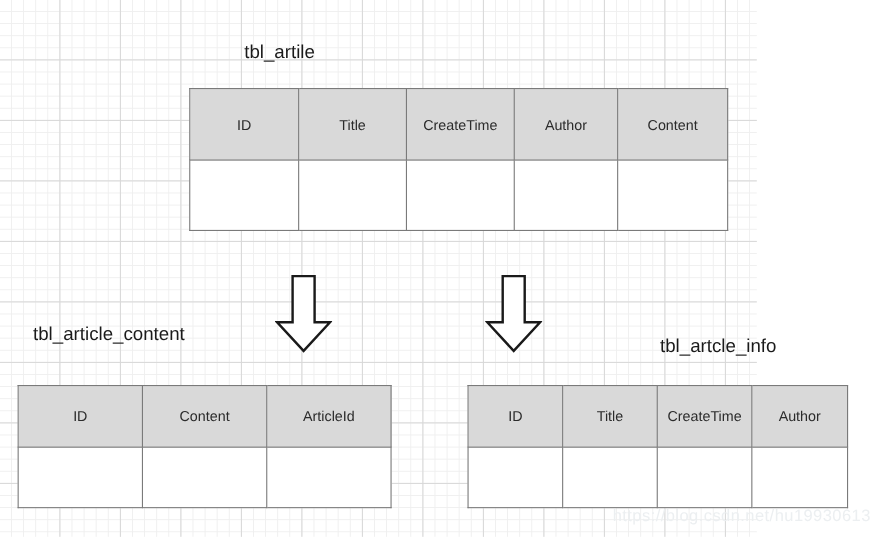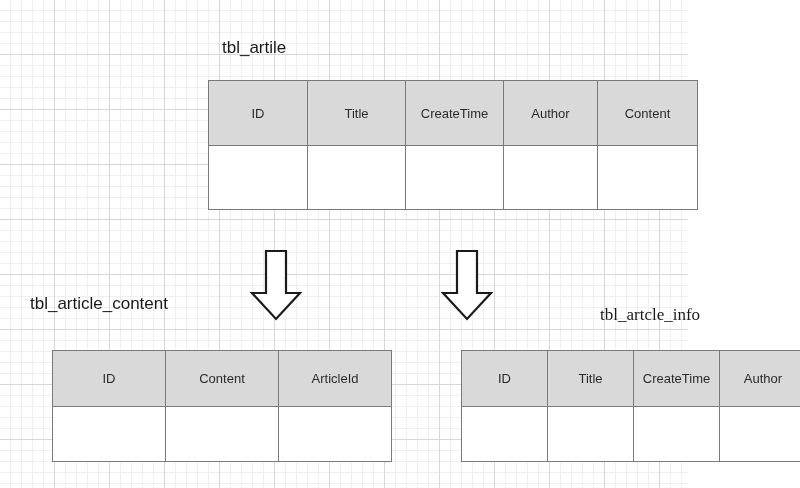--- a/index.html
+++ b/index.html
@@ -43,21 +43,20 @@
     line-height: 20px;
     white-space: nowrap;
   }
   .tbl {
     position: absolute;
     border-collapse: collapse;
     table-layout: fixed;
     background: #ffffff;
     box-sizing: border-box;
     border: 1px solid #7a7a7a;
-    margin-left: 36px;
   }
   .tbl td {
     border: 1px solid #7a7a7a;
     box-sizing: border-box;
     padding: 0;
     text-align: center;
     vertical-align: middle;
     font-size: 13px;
     color: #2b2b2b;
     font-family: "Liberation Sans", sans-serif;
@@ -141,34 +140,35 @@
       <tr class="body">
         <td style="height:55px;"></td>
         <td></td>
         <td></td>
       </tr>
     </tbody>
       </table>
   </div>
 
   <div class="tbl-block">
-    <div class="tbl-caption" style="left:600px; top:305px;font-family:Liberation Serif, serif;">tbl_artcle_info</div>
+    <div class="tbl-caption" style="left:600px; top:305px;">tbl_artcle_info</div>
 
     <table class="tbl" style="left:425px; top:350px; width:345px; height:111px;">
       <tbody>
           <tr class="head">
         <td style="width:86px; height:56px;">ID</td>
         <td style="width:86px;">Title</td>
         <td style="width:86px;">CreateTime</td>
         <td style="width:87px;">Author</td>
       </tr>
       <tr class="body">
         <td style="height:55px;"></td>
         <td></td>
         <td></td>
         <td></td>
       </tr>
     </tbody>
       </table>
   </div>
 
+  <div class="watermark" style="left:557px; top:461px;">https://blog.csdn.net/hu19930613</div>
 
 </div>
 
 </body></html>

